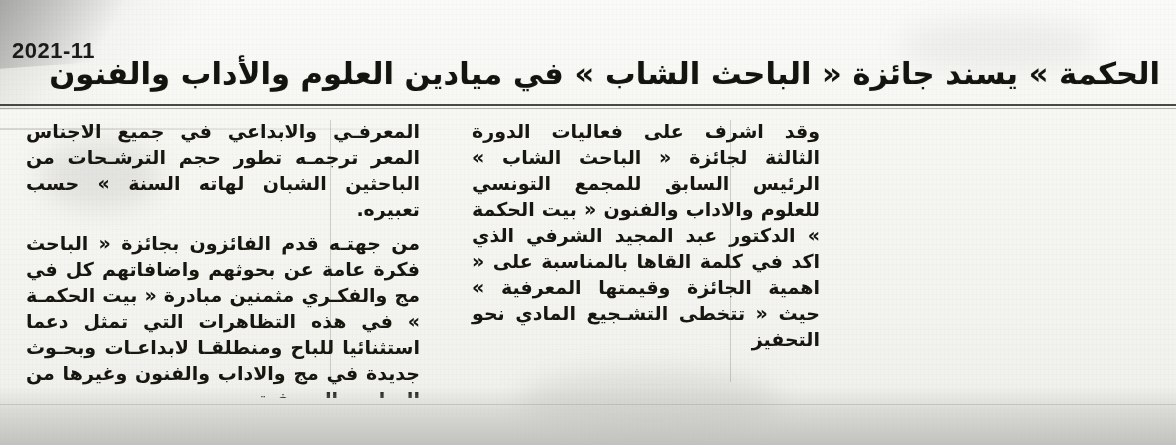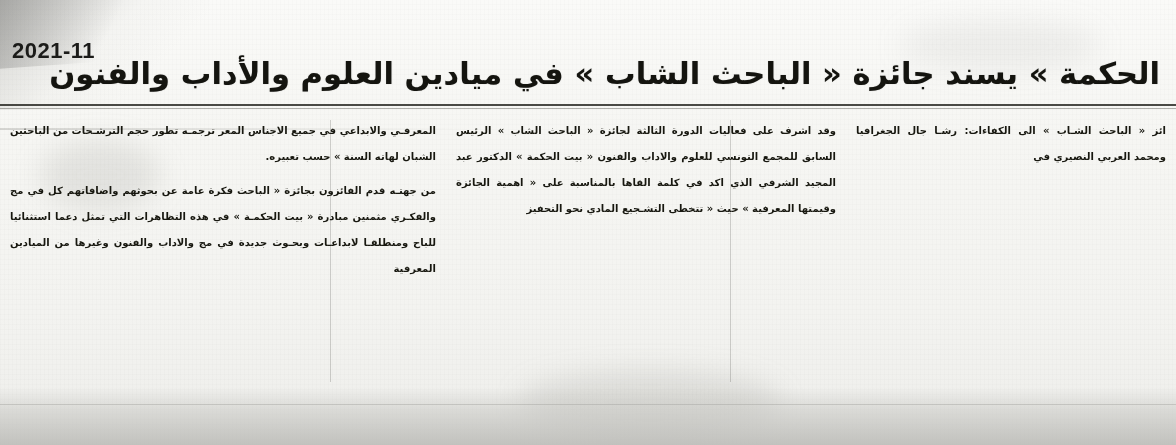--- a/index.html
+++ b/index.html
@@ -133,23 +133,23 @@
     top: 118px;
     left: 0;
     right: 0;
     height: 280px;
     display: flex;
     flex-direction: row;
     gap: 0;
   }
   .col {
     position: relative;
-    padding: 0 10px;
+    padding: 0 26px;
     box-sizing: border-box;
-    font-size: 10px;
+    font-size: 19px;
     line-height: 26px;
     font-weight: 700;
     text-align: justify;
     text-align-last: right;
     color: #17170f;
   }
   .col p {
     margin: 0 0 0 0;
   }
   .col p + p { margin-top: 8px; }
@@ -191,21 +191,20 @@
 
   <div class="headline-wrap">
     <div class="headline">الحكمة » يسند جائزة « الباحث الشاب » في ميادين العلوم والأداب والفنون</div>
   </div>
   <div class="rule"></div>
   <div class="rule thin"></div>
 
   <div class="columns">
 
     <div class="col col-right">
-      <p>ائز « الباحث الشـاب » الى الكفاءات: رشـا جال الجغرافيا ومحمد العربي النصيري في</p>
     </div>
 
     <div class="col col-mid">
       <p>وقد اشرف على فعاليات الدورة الثالثة لجائزة « الباحث الشاب » الرئيس السابق للمجمع التونسي للعلوم والاداب والفنون « بيت الحكمة » الدكتور عبد المجيد الشرفي الذي اكد في كلمة القاها بالمناسبة على « اهمية الجائزة وقيمتها المعرفية » حيث « تتخطى التشـجيع المادي نحو التحفيز</p>
     </div>
 
     <div class="col col-left">
       <p>المعرفـي والابداعي في جميع الاجناس المعر ترجمـه تطور حجم الترشـحات من الباحثين الشبان لهاته السنة » حسب تعبيره.</p>
       <p>من جهتـه قدم الفائزون بجائزة « الباحث فكرة عامة عن بحوثهم واضافاتهم كل في مج والفكـري مثمنين مبادرة « بيت الحكمـة » في هذه التظاهرات التي تمثل دعما استثنائيا للباح ومنطلقـا لابداعـات وبحـوث جديدة في مج والاداب والفنون وغيرها من الميادين المعرفية</p>
     </div>

